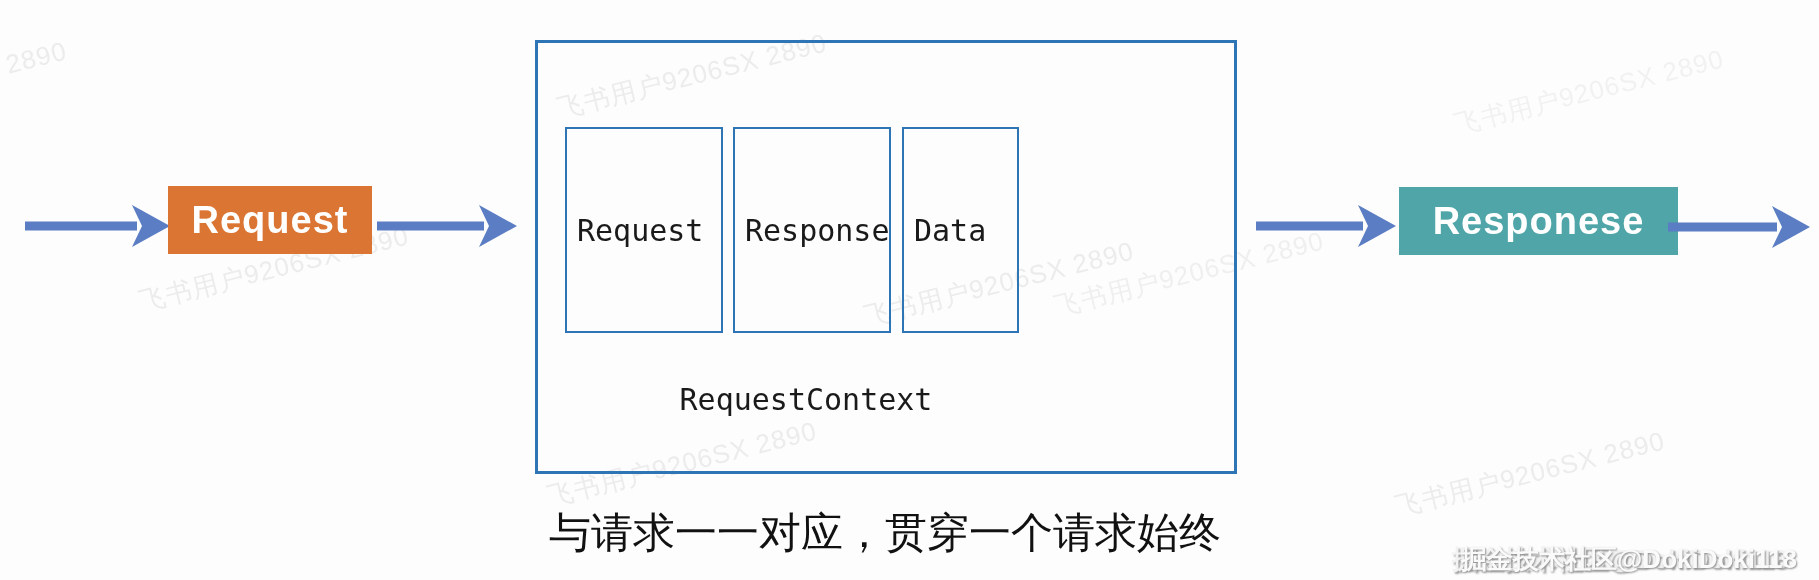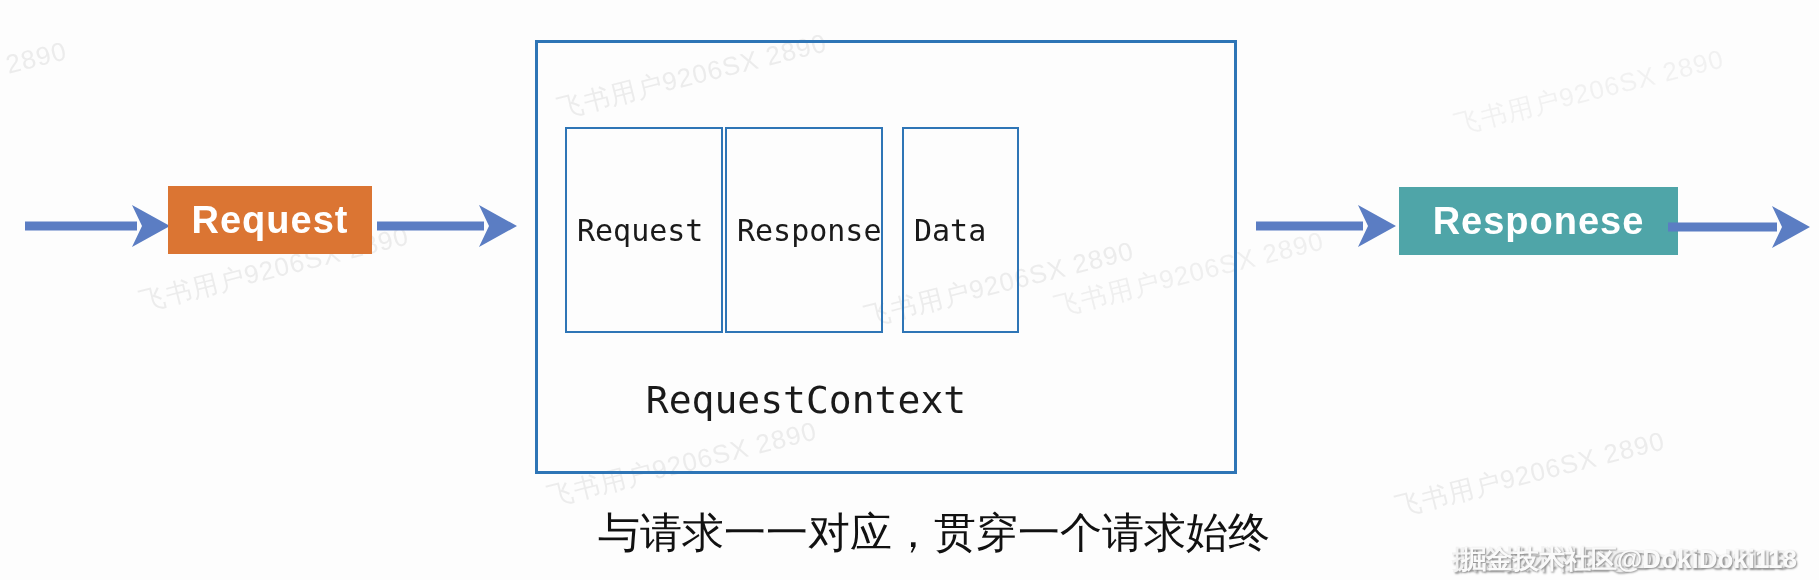--- a/index.html
+++ b/index.html
@@ -33,33 +33,33 @@
   .inner-box {
     position:absolute; top:84px; height:206px;
     border:2px solid var(--box-border,#2E75B6);
     box-sizing:border-box;
     display:flex; align-items:center;
     font-family:"DejaVu Sans Mono","Liberation Mono",monospace;
     font-size:30px; color:var(--label-text,#1A1A1A);
     padding-left:10px;
   }
   .inner-request  { left:27px;  width:158px; }
-  .inner-response { left:187px; width:158px; }
+  .inner-response { left:195px; width:158px; }
   .inner-data     { left:364px; width:117px; }
   .context-title {
     position:absolute; left:0; top:342px; width:536px;
     text-align:center;
     font-family:"DejaVu Sans Mono","Liberation Mono",monospace;
-    font-size:38px; line-height:30px; color:var(--label-text,#1A1A1A);
+    font-size:30px; line-height:30px; color:var(--label-text,#1A1A1A);
   }
 
   
   .caption {
     position:absolute; left:500px; top:512px; width:770px;
-    text-align:right; font-size:42px; line-height:1;
+    text-align:center; font-size:42px; line-height:1;
     color:#111111;
     font-family:"Liberation Sans","DejaVu Sans",sans-serif;
   }
 
   
   .wm {
     position:absolute;
     font-size:26px; letter-spacing:1px; white-space:nowrap;
     color:var(--watermark-gray,#ECECEC);
     transform:rotate(-14deg); transform-origin:left center;

